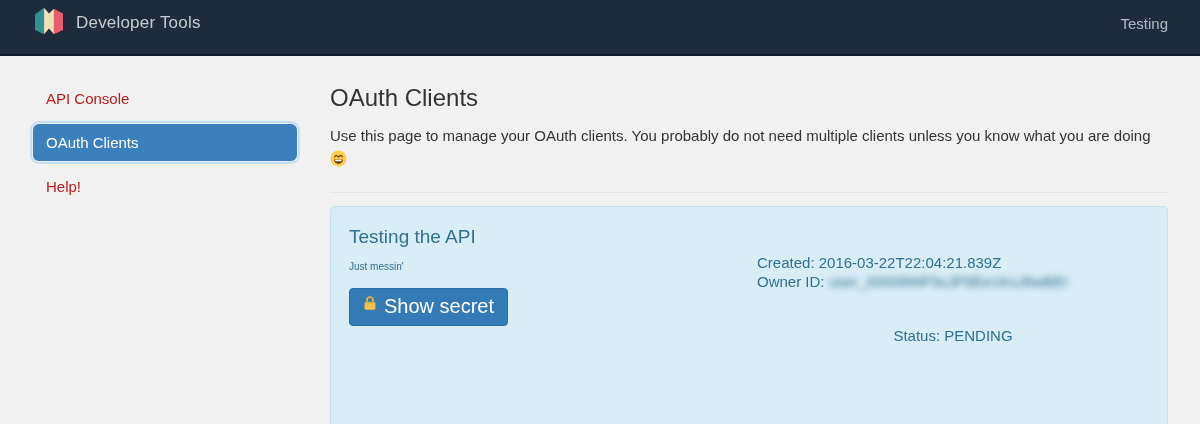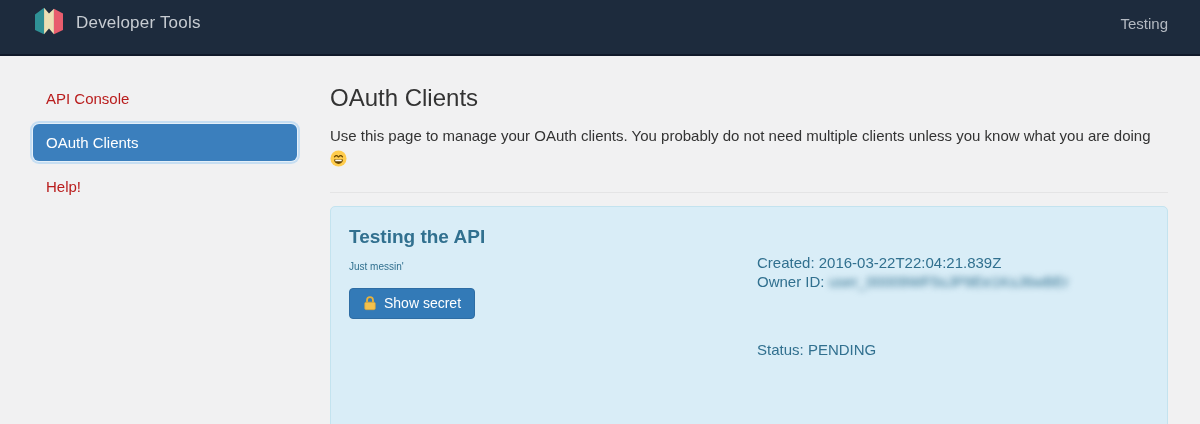--- a/index.html
+++ b/index.html
@@ -56,35 +56,35 @@
 
   .panel {
     margin-top: 13px;
     background: #d9edf7; border: 1px solid #c3e3ef; border-radius: 5px;
     padding: 16px 18px; color: #31708f;
     display: flex; min-height: 232px;
   }
   .panel-left { flex: 1; }
   .panel-right { flex: 1; padding: 30px 0 0 16px; font-size: 15px; }
 
-  .client-name { font-size: 19px; font-weight: 700; margin: 3px 0 13px; color: #31708f; }
+  .client-name { font-size: 19px; font-weight: 400; margin: 3px 0 13px; color: #31708f; }
   .client-subtitle { font-size: 10px; margin: 0 0 16px; }
 
   .btn-primary {
-    display: inline-flex; align-items: flex-end; gap: 7px;
+    display: inline-flex; align-items: flex-start; gap: 7px;
     background: #337ab7; border: 1px solid #2e6da4; border-radius: 4px;
-    color: #fff; font-size: 14px; padding: 6px 13px 7px;
+    color: #fff; font-size: 20px; padding: 6px 13px 7px;
     font-family: "Liberation Sans", sans-serif; cursor: pointer;
   }
 
   .kv { margin: 0; line-height: 1.33; }
   .kv .lbl { font-weight: 400; }
   .kv .val { }
   .redacted { filter: blur(3px); }
-  .status-row { margin-top: 48px; }
+  .status-row { margin-top: 34px; text-align: center; }
   .conf-row { margin-top: 20px; }
 </style>
 </head>
 <body>
 
 <div class="navbar">
   <a class="brand">
     <span class="brand-logo">
       <svg width="30" height="28" viewBox="0 0 36 34" aria-hidden="true">
         <polygon points="1,9 12,1 12,33 1,28" fill="#2f9196"></polygon>

